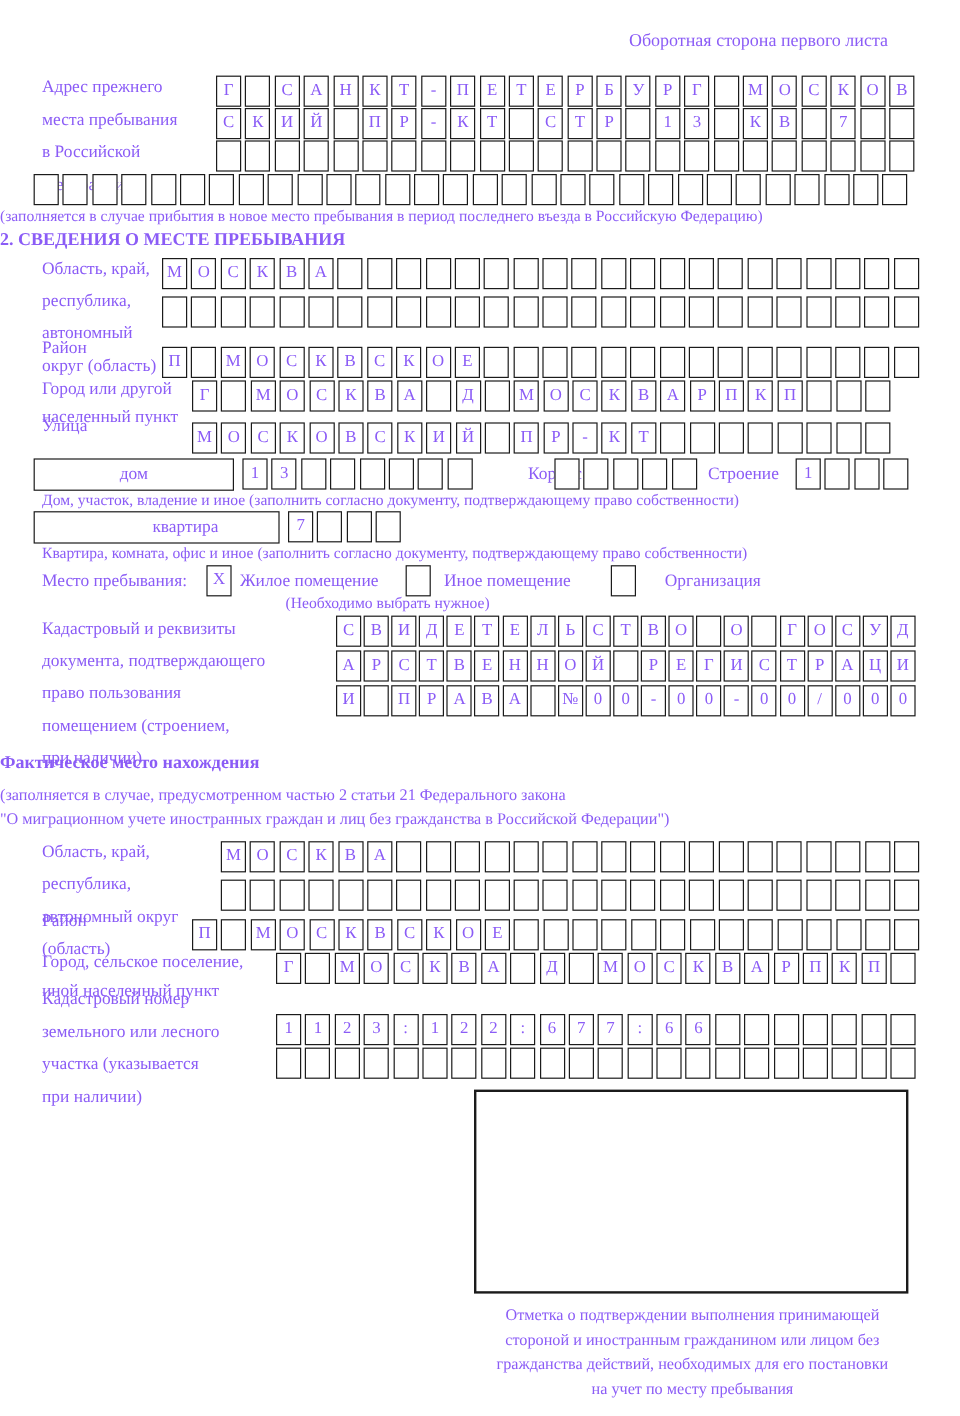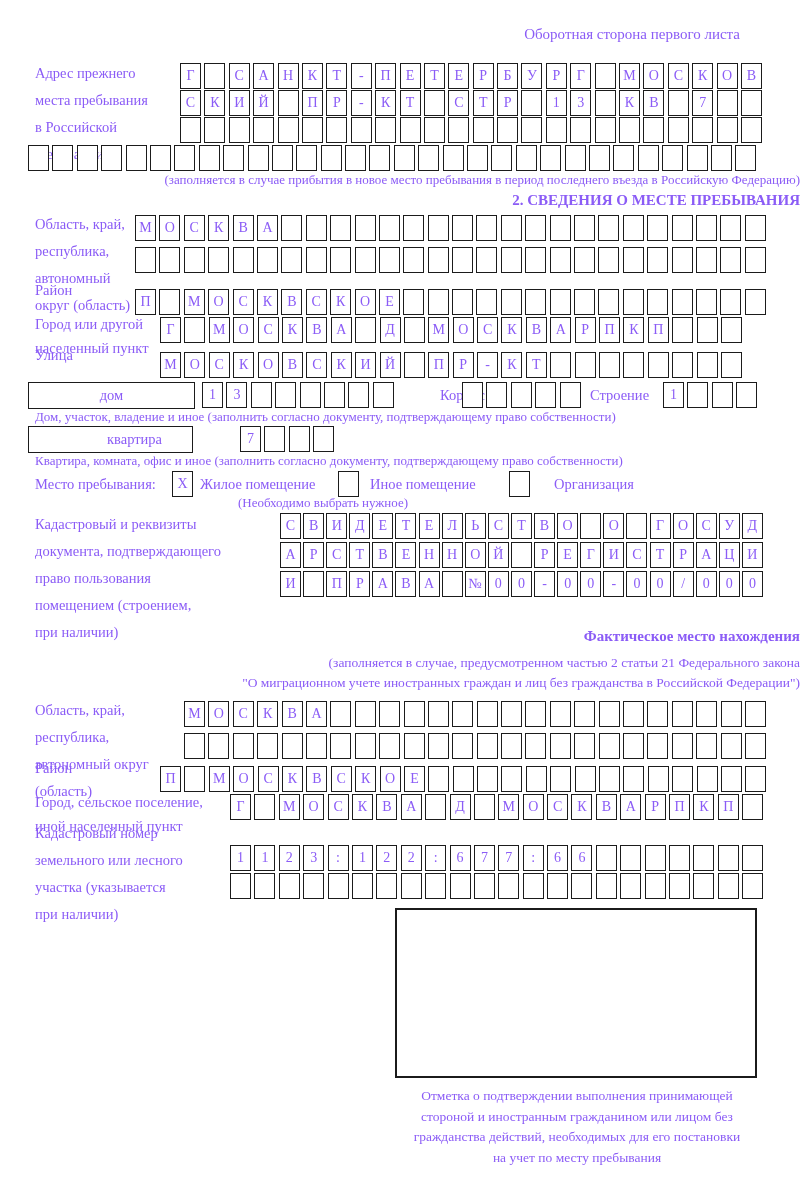--- a/index.html
+++ b/index.html
@@ -6,21 +6,21 @@
   .page{
     position:relative;width:800px;height:1180px;margin:0 auto;
     background:#ffffff;color:#8b5cf6;
     font-family:"Liberation Serif","DejaVu Serif",serif;
     overflow:hidden;
   }
   .abs{position:absolute;}
   .lbl{font-size:14.5px;line-height:27px;white-space:nowrap;}
   .lbl-tight{line-height:24px;}
   .note{font-size:13px;white-space:nowrap;}
-  .center{left:0;width:800px;text-align:right;}
+  .center{left:0;width:800px;text-align:left;}
   .title{font-size:15px;font-weight:bold;}
   .cellrow{display:flex;gap:3.4px;}
   .cellrow.tight{gap:2.1px;}
   .cell,.checkbox{
     flex:0 0 auto;box-sizing:border-box;
     width:21px;height:26px;border:1.8px solid #1b1b1b;
     display:inline-flex;align-items:center;justify-content:center;
     font-size:14px;background:#fff;
   }
   .checkbox{position:absolute;}
@@ -335,21 +335,21 @@
     </div>
   <div class="abs lbl" style="left:590px;top:382px;">Строение</div>
   <div class="abs cellrow" style="left:663px;top:382px;">
       <span class="cell">1</span>
       <span class="cell"></span>
       <span class="cell"></span>
       <span class="cell"></span>
     </div>
   <div class="abs note" style="left:35px;top:409px;">Дом, участок, владение и иное (заполнить согласно документу, подтверждающему право собственности)</div>
 
-  <div class="labelbox" style="left:28px;top:426px;width:165px;padding-left:48px;">квартира</div>
+  <div class="labelbox" style="left:28px;top:426px;width:205px;padding-left:48px;">квартира</div>
   <div class="abs cellrow" style="left:240px;top:426px;">
       <span class="cell">7</span>
       <span class="cell"></span>
       <span class="cell"></span>
       <span class="cell"></span>
     </div>
   <div class="abs note" style="left:35px;top:453px;">Квартира, комната, офис и иное (заполнить согласно документу, подтверждающему право собственности)</div>
 
   <div class="abs lbl" style="left:35px;top:471px;">Место пребывания:</div>
   <span class="checkbox" style="left:172px;top:471px;">X</span>

